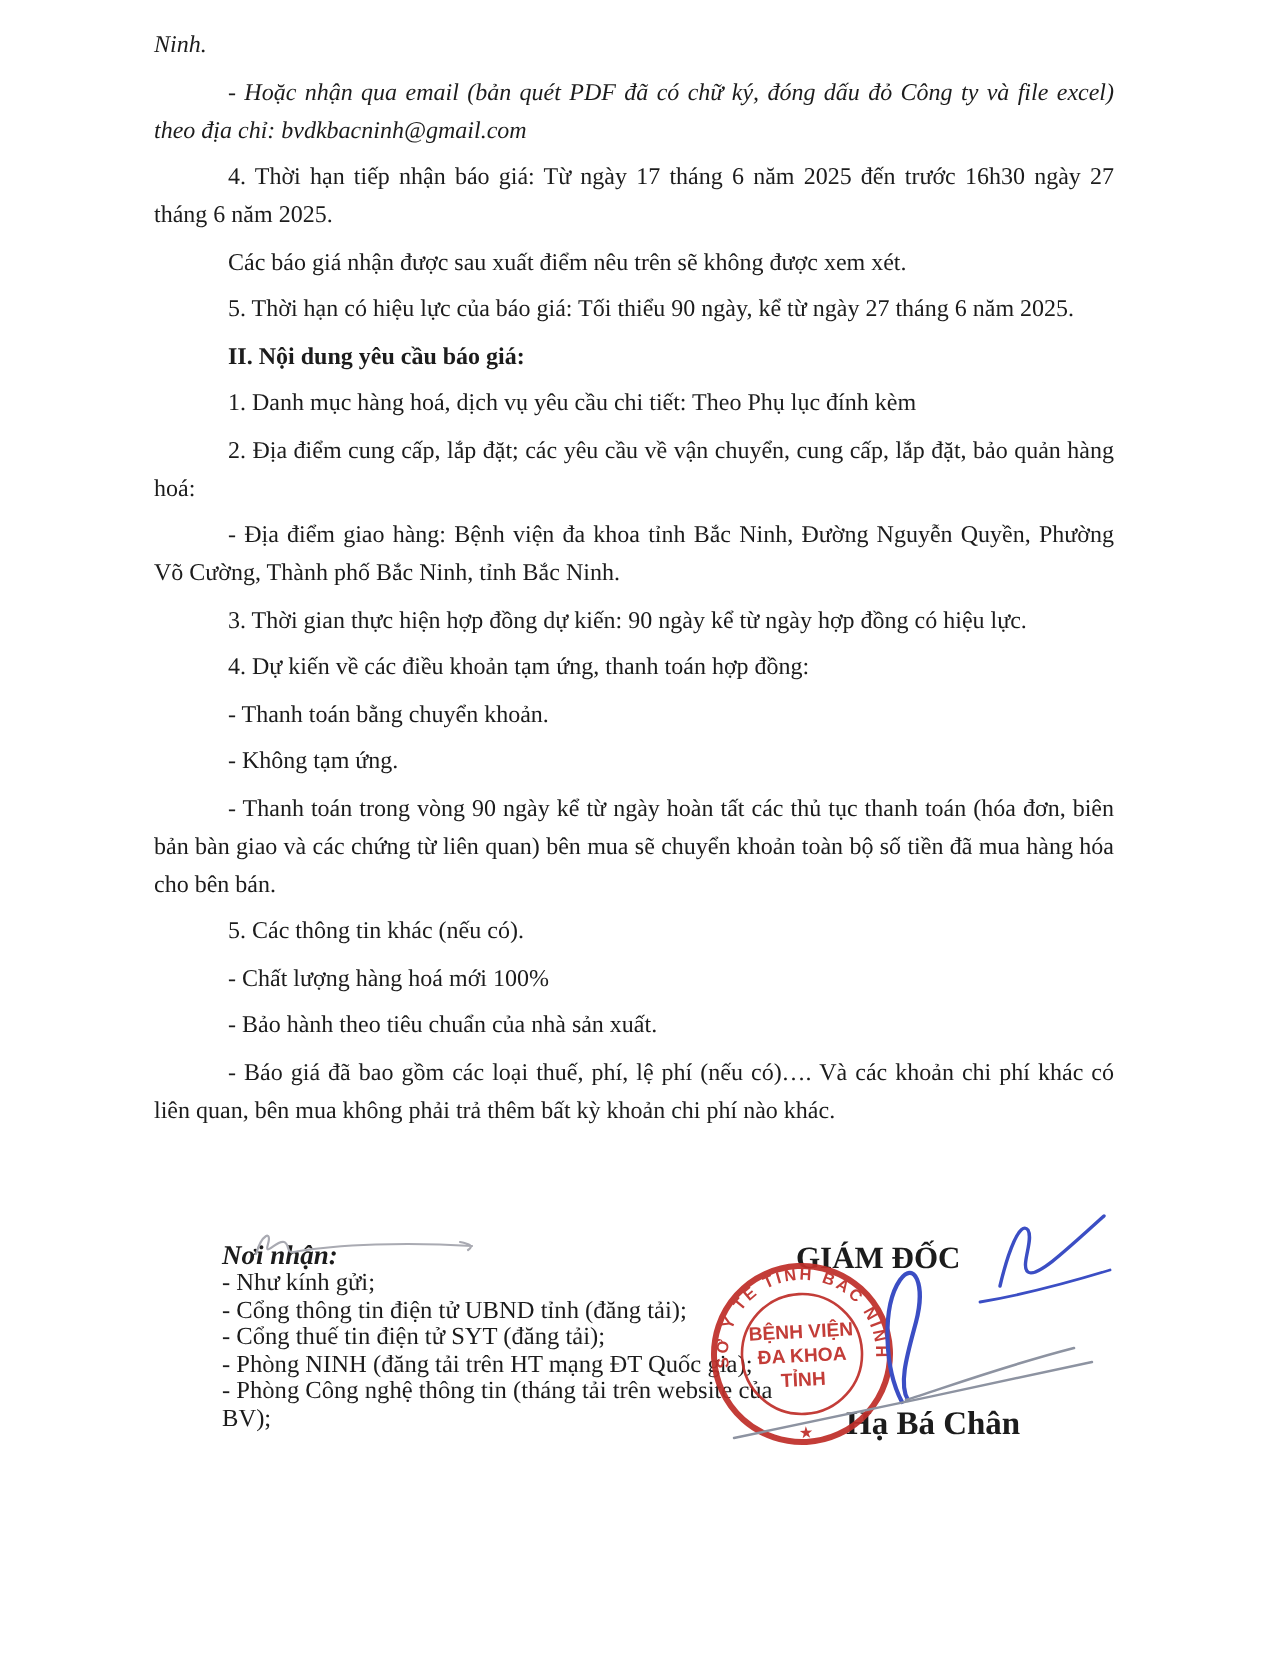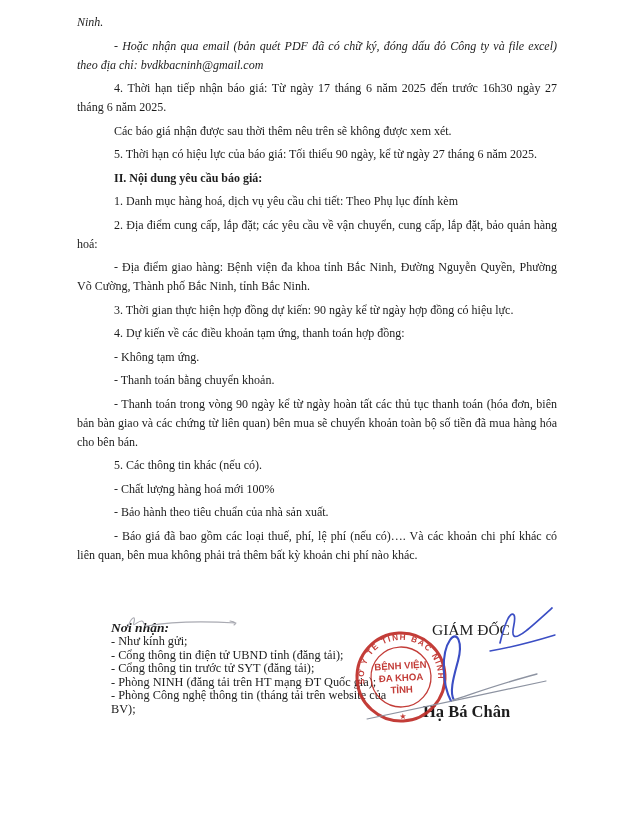--- a/index.html
+++ b/index.html
@@ -23,63 +23,63 @@
   .bold{font-weight:bold;}
   .email{color:#1c1c1c;cursor:pointer;}
   .recipients{
     position:absolute;left:77px;top:620px;width:300px;
     font-size:12.3px;line-height:13.5px;margin-left:34px;
   }
   .recipients-label{
     font-weight:bold;font-style:italic;font-size:13.5px;line-height:15px;
   }
   .sig-title{
-    position:absolute;left:432px;top:621px;
-    font-weight:normal;font-size:15.5px;white-space:nowrap;
+    position:absolute;left:398px;top:621px;
+    font-weight:bold;font-size:15.5px;white-space:nowrap;
   }
   .sig-name{
     position:absolute;left:423px;top:702px;
     font-weight:bold;font-size:16.5px;white-space:nowrap;
   }
   .stamp-svg{position:absolute;left:353px;top:630px;opacity:.93;}
   .sign-svg{position:absolute;left:340px;top:598px;}
   .scribble-svg{position:absolute;left:124px;top:612px;}
   svg{display:block;}
 </style>
 </head>
 <body>
 
 <div class="page">
 
   <div class="body-text">
     <p class="italic no-indent">Ninh.</p>
     <p class="italic"><span>- Hoặc nhận qua email (bản quét PDF đã có chữ ký, đóng dấu đỏ Công ty và file excel) theo địa chỉ: </span><a class="email">bvdkbacninh@gmail.com</a></p>
     <p>4. Thời hạn tiếp nhận báo giá: Từ ngày 17 tháng 6 năm 2025 đến trước 16h30 ngày 27 tháng 6 năm 2025.</p>
-    <p>Các báo giá nhận được sau thời thêm nêu trên sẽ không được xem xét.</p>
+    <p>Các báo giá nhận được sau xuất điểm nêu trên sẽ không được xem xét.</p>
     <p>5. Thời hạn có hiệu lực của báo giá: Tối thiểu 90 ngày, kể từ ngày 27 tháng 6 năm 2025.</p>
     <p class="bold">II. Nội dung yêu cầu báo giá:</p>
     <p>1. Danh mục hàng hoá, dịch vụ yêu cầu chi tiết: Theo Phụ lục đính kèm</p>
     <p>2. Địa điểm cung cấp, lắp đặt; các yêu cầu về vận chuyển, cung cấp, lắp đặt, bảo quản hàng hoá:</p>
     <p>- Địa điểm giao hàng: Bệnh viện đa khoa tỉnh Bắc Ninh, Đường Nguyễn Quyền, Phường Võ Cường, Thành phố Bắc Ninh, tỉnh Bắc Ninh.</p>
     <p>3. Thời gian thực hiện hợp đồng dự kiến: 90 ngày kể từ ngày hợp đồng có hiệu lực.</p>
     <p>4. Dự kiến về các điều khoản tạm ứng, thanh toán hợp đồng:</p>
+    <p>- Thanh toán bằng chuyển khoản.</p>
     <p>- Không tạm ứng.</p>
-    <p>- Thanh toán bằng chuyển khoản.</p>
     <p>- Thanh toán trong vòng 90 ngày kể từ ngày hoàn tất các thủ tục thanh toán (hóa đơn, biên bản bàn giao và các chứng từ liên quan) bên mua sẽ chuyển khoản toàn bộ số tiền đã mua hàng hóa cho bên bán.</p>
     <p>5. Các thông tin khác (nếu có).</p>
     <p>- Chất lượng hàng hoá mới 100%</p>
     <p>- Bảo hành theo tiêu chuẩn của nhà sản xuất.</p>
     <p>- Báo giá đã bao gồm các loại thuế, phí, lệ phí (nếu có)…. Và các khoản chi phí khác có liên quan, bên mua không phải trả thêm bất kỳ khoản chi phí nào khác.</p>
   </div>
 
   <div class="recipients">
     <div class="recipients-label">Nơi nhận:</div>
     <div>- Như kính gửi;</div>
     <div>- Cổng thông tin điện tử UBND tỉnh (đăng tải);</div>
-    <div>- Cổng thông tin trước tử SYT (đăng tải);</div>
+    <div>- Cổng thuế tin điện tử SYT (đăng tải);</div>
     <div>- Phòng NINH (đăng tải trên HT mạng ĐT Quốc gia);</div>
     <div>- Phòng Công nghệ thông tin (tháng tải trên website của BV);</div>
   </div>
 
   <div class="sig-title">GIÁM ĐỐC</div>
   <div class="sig-name">Hạ Bá Chân</div>
 
   <svg class="stamp-svg" width="96" height="94" viewBox="0 0 96 94">
     <g transform="rotate(-3 48 47)">
       <circle cx="48" cy="47" r="44" fill="none" stroke-width="3" stroke="#bf2f2a"></circle>

